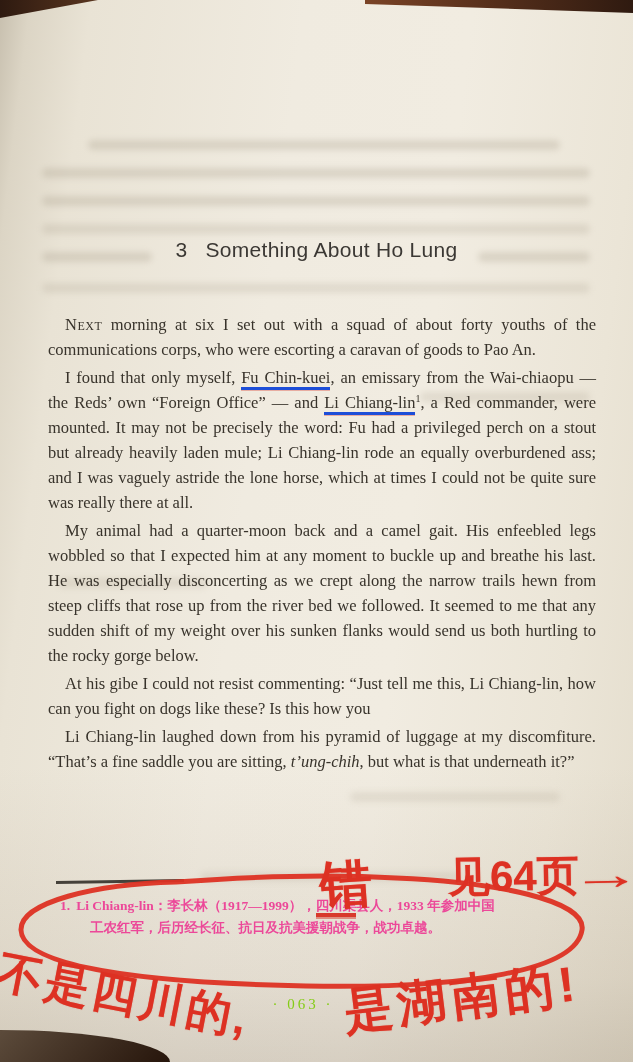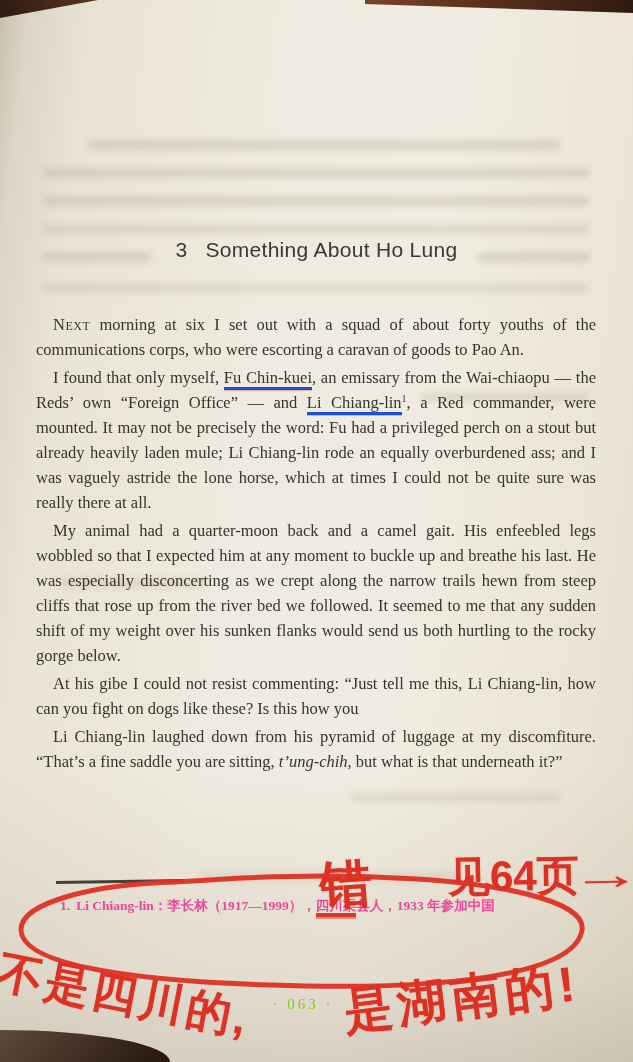--- a/index.html
+++ b/index.html
@@ -28,21 +28,21 @@
     position:absolute;top:238px;left:0;width:100%;text-align:center;z-index:2;
     font-family:"Liberation Sans","DejaVu Sans",sans-serif;
     font-size:21px;color:#3b3834;letter-spacing:.3px;
   }
   .heading .num{margin-right:18px;}
   
   .body{
     position:absolute;top:312px;left:36px;width:560px;z-index:2;
     font-size:16.5px;line-height:25px;color:#38332b;text-align:justify;
   }
-  .body p{margin:0 0 3px 0;text-indent:17px;}
+  .body p{margin:0 0 3px 12px;text-indent:17px;}
   .sc{font-variant:small-caps;letter-spacing:.5px;}
   .it{font-style:italic;}
   .fnref{font-size:10px;vertical-align:super;line-height:0;}
   .redline{border-bottom:3px solid #1d4ed8;box-shadow:0 1px 0 rgba(216,57,43,.35);}
   
   .fn-rule{position:absolute;top:880px;left:56px;width:128px;height:2.5px;background:#45413a;transform:rotate(-1deg);z-index:2;}
   .footnote{
     position:absolute;top:895px;left:60px;width:486px;z-index:2;
     font-size:13.5px;line-height:22px;color:#ec4899;font-weight:600;
   }
@@ -92,20 +92,21 @@
     <p><span class="sc">Next</span><span> morning at six I set out with a squad of about forty youths of the communications corps, who were escorting a caravan of goods to Pao An.</span></p>
     <p><span>I found that only myself, </span><span class="redline">Fu Chin-kuei</span><span>, an emissary from the Wai-chiaopu — the Reds’ own “Foreign Office” — and </span><span class="redline">Li Chiang-lin</span><sup class="fnref">1</sup><span>, a Red commander, were mounted. It may not be precisely the word: Fu had a privileged perch on a stout but already heavily laden mule; Li Chiang-lin rode an equally overburdened ass; and I was vaguely astride the lone horse, which at times I could not be quite sure was really there at all.</span></p>
     <p>My animal had a quarter-moon back and a camel gait. His enfeebled legs wobbled so that I expected him at any moment to buckle up and breathe his last. He was especially disconcerting as we crept along the narrow trails hewn from steep cliffs that rose up from the river bed we followed. It seemed to me that any sudden shift of my weight over his sunken flanks would send us both hurtling to the rocky gorge below.</p>
     <p>At his gibe I could not resist commenting: “Just tell me this, Li Chiang-lin, how can you fight on dogs like these? Is this how you</p>
     <p><span>Li Chiang-lin laughed down from his pyramid of luggage at my discomfiture. “That’s a fine saddle you are sitting, </span><span class="it">t’ung-chih</span><span>, but what is that underneath it?”</span></p>
   </div>
 
   <div class="fn-rule"></div>
   <div class="footnote">
     <div class="fn-line1"><span class="fn-marker">1.</span><span>Li Chiang-lin：李长林（1917—1999），</span><span class="cjk-redline">四川渠</span><span>县人，1933 年参加中国</span></div>
+    <div class="fn-line2">工农红军，后历经长征、抗日及抗美援朝战争，战功卓越。</div>
   </div>
 
   <div class="pagenum">· 063 ·</div>
 
   <svg class="circle-svg" width="586" height="138" viewBox="0 0 586 138">
     <path d="M 170 24 C 90 26, 14 44, 15 72 C 16 102, 95 124, 300 128 C 465 131, 570 112, 576 72 C 581 42, 488 24, 390 20 C 310 15, 225 20, 170 24" fill="none" stroke="#dd3123" stroke-width="5" stroke-linecap="round" opacity="0.95"></path>
   </svg>
 
   <div class="hw hw-wrong">错</div>
   <div class="hw hw-see"><span>见64页</span><span class="arrow">→</span></div>

